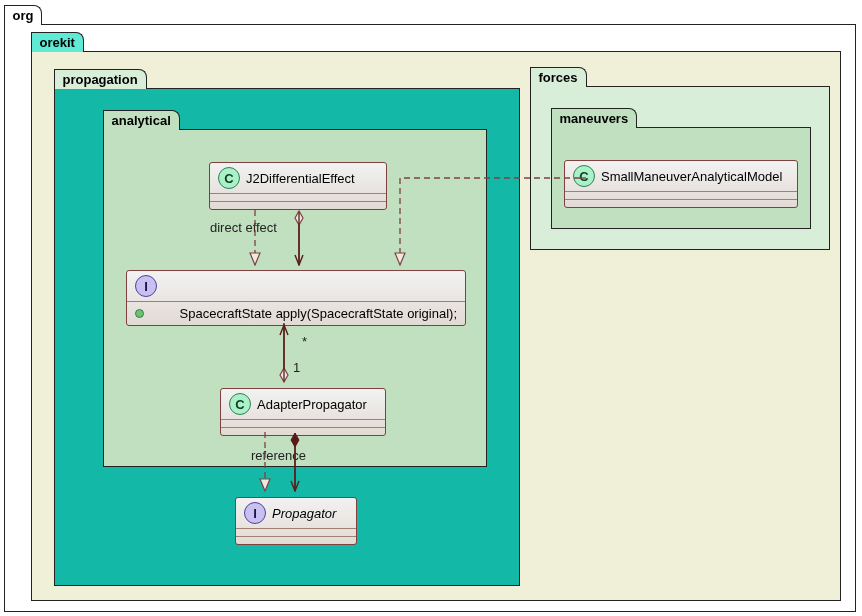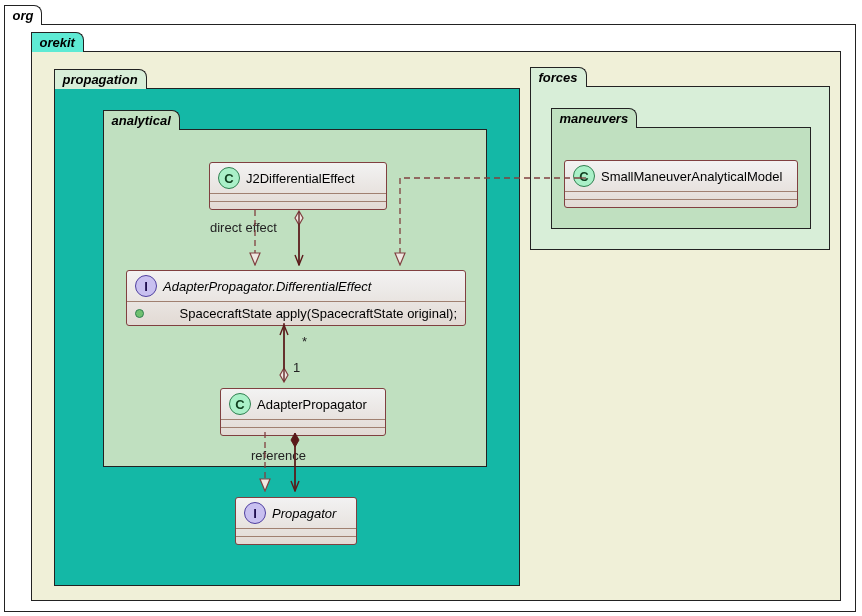--- a/index.html
+++ b/index.html
@@ -23,21 +23,21 @@
     top: -20px;
     left: -1.5px;
     border: 1.5px solid #222;
     border-bottom: none;
     padding: 2px 8px;
     font-weight: bold;
     font-size: 13px;
     border-top-right-radius: 8px;
   }
   .pkg-org { left: 4px; top: 24px; width: 850px; height: 586px; background: #fff; }
-  .pkg-org .package-tab { background: #fff; font-style: italic; }
+  .pkg-org .package-tab { background: #fff; }
   .pkg-orekit { left: 26px; top: 26px; width: 808px; height: 548px; background: #f0f0d8; }
   .pkg-orekit .package-tab { background: #5eead4; }
   .pkg-propagation { left: 22px; top: 36px; width: 464px; height: 496px; background: #14b8a6; }
   .pkg-propagation .package-tab { background: #d8eed8; }
   .pkg-analytical { left: 48px; top: 40px; width: 382px; height: 336px; background: #c0e0c0; }
   .pkg-analytical .package-tab { background: #c0e0c0; }
   .pkg-forces { left: 498px; top: 34px; width: 298px; height: 162px; background: #d8eed8; }
   .pkg-forces .package-tab { background: #d8eed8; }
   .pkg-maneuvers { left: 20px; top: 40px; width: 258px; height: 100px; background: #c0e0c0; }
   .pkg-maneuvers .package-tab { background: #c0e0c0; }
@@ -112,21 +112,20 @@
               <span class="badge badge-C">C</span>
               <span>J2DifferentialEffect</span>
             </div>
             <div class="empty-row"></div>
             <div class="empty-row last"></div>
           </div>
 
           <div class="classbox" style="left:22px; top:140px; width:340px;">
             <div class="row">
               <span class="badge badge-I">I</span>
-              <span class="italic">AdapterPropagator.DifferentialEffect</span>
             </div>
             <div class="row last">
               <span class="dot"></span>
               <span>SpacecraftState apply(SpacecraftState original);</span>
             </div>
           </div>
 
           <div class="classbox" style="left:116px; top:258px; width:166px;">
             <div class="row">
               <span class="badge badge-C">C</span>

